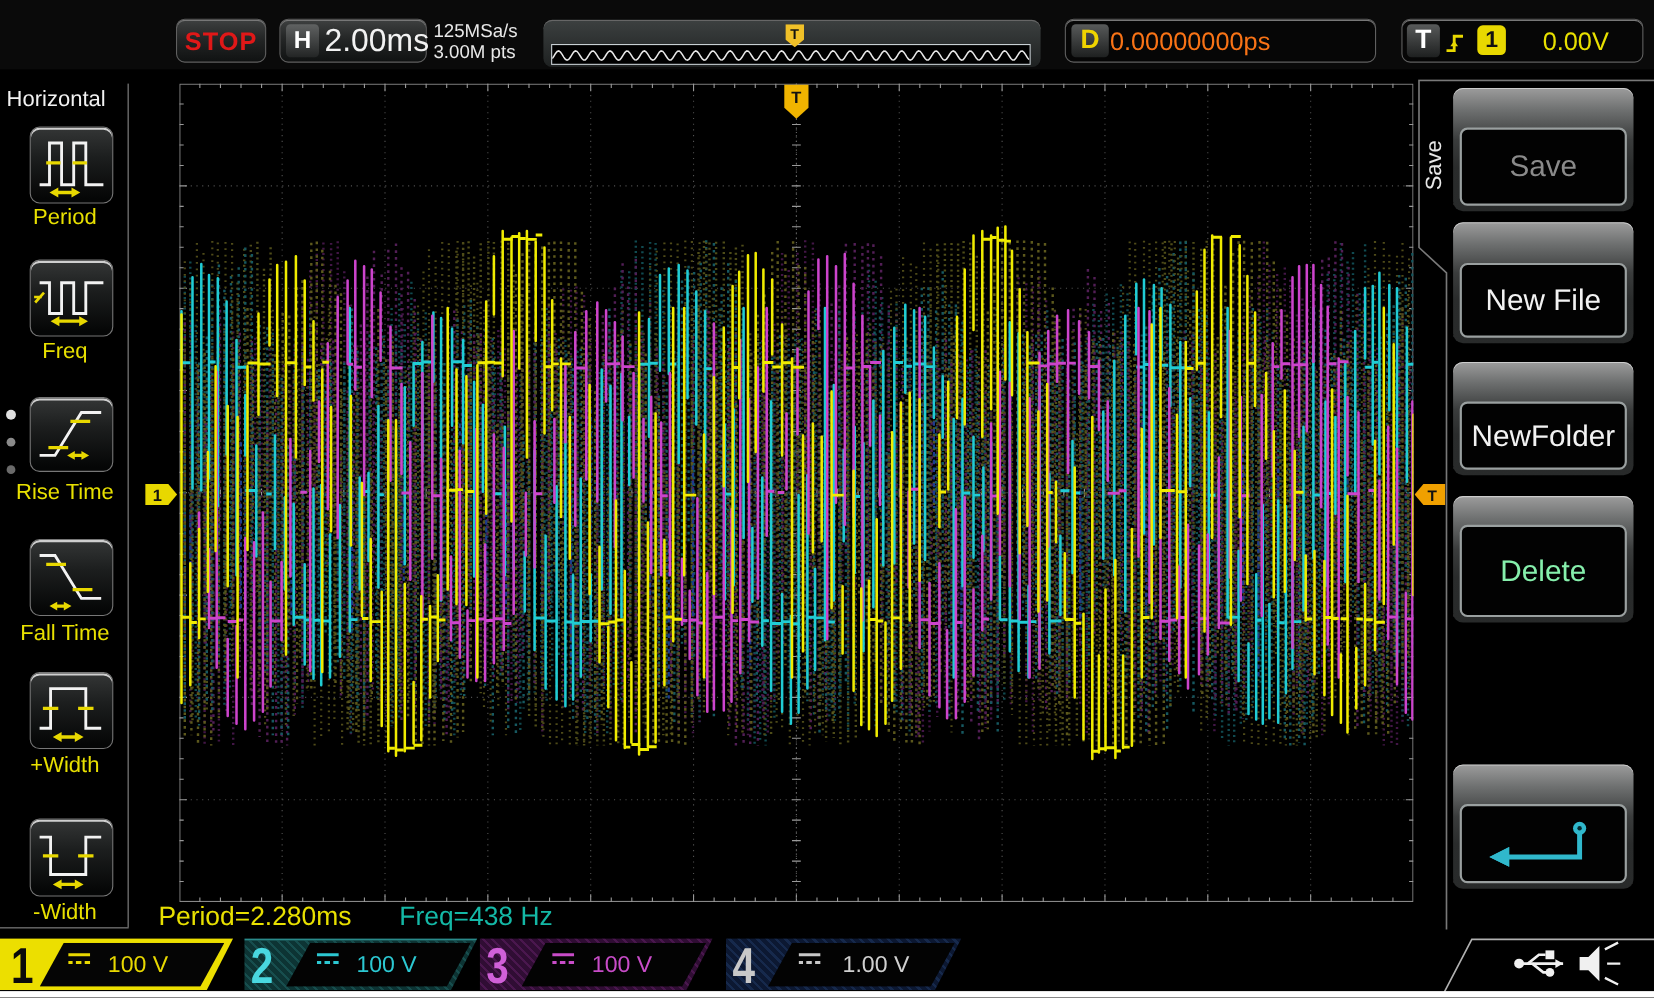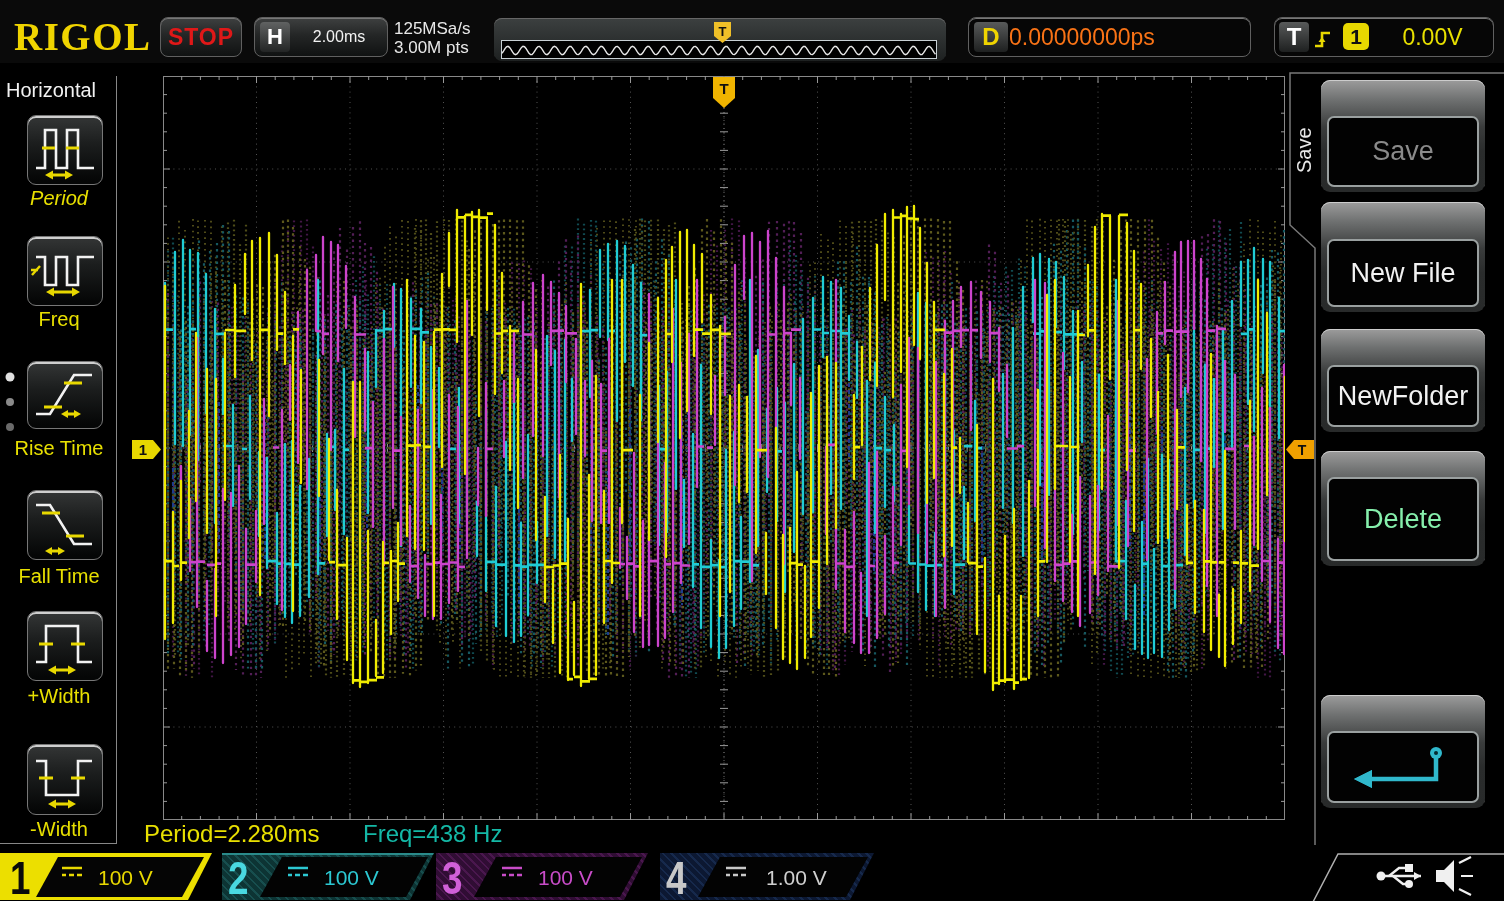--- a/index.html
+++ b/index.html
@@ -18,29 +18,27 @@
       border:1px solid #777; background:linear-gradient(#343636,#1c1e1e 40%,#050606 95%);
       box-shadow:inset 0 2px 0 #cfcfcf; }
   .llab { position:absolute; left:0; width:118px; text-align:center;
       color:#e8e000; font-size:20px; }
   svg { display:block; }
 </style></head>
 <body>
 <div id="page">
 
 <div class="abs" style="left:0;top:0;width:1504px;height:63px;background:#0a0a0a;"></div>
-<div class="abs" style="left:14px;top:14px;color:#f0d400;font-family:'Liberation Serif',serif;
-     font-weight:bold;font-size:39px;letter-spacing:1.5px;">RIGOL</div>
 <div class="tbtn" style="left:160px;top:17px;width:82px;height:40px;text-align:center;
      line-height:38px;color:#e01818;font-weight:bold;font-size:23px;letter-spacing:1px;">STOP</div>
 <div class="tbtn" style="left:254px;top:17px;width:134px;height:40px;">
   <div class="abs" style="left:5px;top:4px;width:30px;height:30px;border-radius:4px;
        background:linear-gradient(#606262,#232525);color:#fff;font-weight:bold;font-size:22px;
        text-align:center;line-height:30px;">H</div>
-  <div class="abs" style="left:40px;top:4px;width:88px;color:#f2f2f2;font-size:16px;
+  <div class="abs" style="left:40px;top:4px;width:88px;color:#f2f2f2;font-size:29px;
        line-height:30px;text-align:center;">2.00ms</div>
 </div>
 <div class="abs" style="left:394px;top:19px;color:#e8e8e8;font-size:17px;line-height:19px;">125MSa/s<br>3.00M pts</div>
 <div class="abs" style="left:494px;top:18px;width:452px;height:43px;border-radius:8px;
      background:linear-gradient(#3c4040,#1e2121);box-shadow:inset 0 1px 0 #666;"></div>
 <div class="abs" style="left:501px;top:40px;width:436px;height:19px;background:#000;
      border:1px solid #c8d0d4;">
   <svg width="434" height="17" viewBox="0 0 434 17">
     <path d="M0.0,12.3 L1.5,10.1 L3.0,7.6 L4.5,5.8 L6.0,5.3 L7.5,6.3 L9.0,8.4 L10.5,10.9 L12.0,12.9 L13.5,13.7 L15.0,13.0 L16.5,11.1 L18.0,8.6 L19.5,6.4 L21.0,5.3 L22.5,5.7 L24.0,7.5 L25.5,9.9 L27.0,12.2 L28.5,13.6 L30.0,13.5 L31.5,11.9 L33.0,9.6 L34.5,7.2 L36.0,5.6 L37.5,5.4 L39.0,6.7 L40.5,8.9 L42.0,11.4 L43.5,13.2 L45.0,13.7 L46.5,12.7 L48.0,10.6 L49.5,8.1 L51.0,6.1 L52.5,5.3 L54.0,6.0 L55.5,7.9 L57.0,10.4 L58.5,12.6 L60.0,13.7 L61.5,13.3 L63.0,11.5 L64.5,9.1 L66.0,6.8 L67.5,5.4 L69.0,5.5 L70.5,7.1 L72.0,9.4 L73.5,11.8 L75.0,13.4 L76.5,13.6 L78.0,12.3 L79.5,10.1 L81.0,7.6 L82.5,5.8 L84.0,5.3 L85.5,6.3 L87.0,8.4 L88.5,10.9 L90.0,12.9 L91.5,13.7 L93.0,13.0 L94.5,11.1 L96.0,8.6 L97.5,6.4 L99.0,5.3 L100.5,5.7 L102.0,7.5 L103.5,9.9 L105.0,12.2 L106.5,13.6 L108.0,13.5 L109.5,11.9 L111.0,9.6 L112.5,7.2 L114.0,5.6 L115.5,5.4 L117.0,6.7 L118.5,8.9 L120.0,11.4 L121.5,13.2 L123.0,13.7 L124.5,12.7 L126.0,10.6 L127.5,8.1 L129.0,6.1 L130.5,5.3 L132.0,6.0 L133.5,7.9 L135.0,10.4 L136.5,12.6 L138.0,13.7 L139.5,13.3 L141.0,11.5 L142.5,9.1 L144.0,6.8 L145.5,5.4 L147.0,5.5 L148.5,7.1 L150.0,9.4 L151.5,11.8 L153.0,13.4 L154.5,13.6 L156.0,12.3 L157.5,10.1 L159.0,7.6 L160.5,5.8 L162.0,5.3 L163.5,6.3 L165.0,8.4 L166.5,10.9 L168.0,12.9 L169.5,13.7 L171.0,13.0 L172.5,11.1 L174.0,8.6 L175.5,6.4 L177.0,5.3 L178.5,5.7 L180.0,7.5 L181.5,9.9 L183.0,12.2 L184.5,13.6 L186.0,13.5 L187.5,11.9 L189.0,9.6 L190.5,7.2 L192.0,5.6 L193.5,5.4 L195.0,6.7 L196.5,8.9 L198.0,11.4 L199.5,13.2 L201.0,13.7 L202.5,12.7 L204.0,10.6 L205.5,8.1 L207.0,6.1 L208.5,5.3 L210.0,6.0 L211.5,7.9 L213.0,10.4 L214.5,12.6 L216.0,13.7 L217.5,13.3 L219.0,11.5 L220.5,9.1 L222.0,6.8 L223.5,5.4 L225.0,5.5 L226.5,7.1 L228.0,9.4 L229.5,11.8 L231.0,13.4 L232.5,13.6 L234.0,12.3 L235.5,10.1 L237.0,7.6 L238.5,5.8 L240.0,5.3 L241.5,6.3 L243.0,8.4 L244.5,10.9 L246.0,12.9 L247.5,13.7 L249.0,13.0 L250.5,11.1 L252.0,8.6 L253.5,6.4 L255.0,5.3 L256.5,5.7 L258.0,7.5 L259.5,9.9 L261.0,12.2 L262.5,13.6 L264.0,13.5 L265.5,11.9 L267.0,9.6 L268.5,7.2 L270.0,5.6 L271.5,5.4 L273.0,6.7 L274.5,8.9 L276.0,11.4 L277.5,13.2 L279.0,13.7 L280.5,12.7 L282.0,10.6 L283.5,8.1 L285.0,6.1 L286.5,5.3 L288.0,6.0 L289.5,7.9 L291.0,10.4 L292.5,12.6 L294.0,13.7 L295.5,13.3 L297.0,11.5 L298.5,9.1 L300.0,6.8 L301.5,5.4 L303.0,5.5 L304.5,7.1 L306.0,9.4 L307.5,11.8 L309.0,13.4 L310.5,13.6 L312.0,12.3 L313.5,10.1 L315.0,7.6 L316.5,5.8 L318.0,5.3 L319.5,6.3 L321.0,8.4 L322.5,10.9 L324.0,12.9 L325.5,13.7 L327.0,13.0 L328.5,11.1 L330.0,8.6 L331.5,6.4 L333.0,5.3 L334.5,5.7 L336.0,7.5 L337.5,9.9 L339.0,12.2 L340.5,13.6 L342.0,13.5 L343.5,11.9 L345.0,9.6 L346.5,7.2 L348.0,5.6 L349.5,5.4 L351.0,6.7 L352.5,8.9 L354.0,11.4 L355.5,13.2 L357.0,13.7 L358.5,12.7 L360.0,10.6 L361.5,8.1 L363.0,6.1 L364.5,5.3 L366.0,6.0 L367.5,7.9 L369.0,10.4 L370.5,12.6 L372.0,13.7 L373.5,13.3 L375.0,11.5 L376.5,9.1 L378.0,6.8 L379.5,5.4 L381.0,5.5 L382.5,7.1 L384.0,9.4 L385.5,11.8 L387.0,13.4 L388.5,13.6 L390.0,12.3 L391.5,10.1 L393.0,7.6 L394.5,5.8 L396.0,5.3 L397.5,6.3 L399.0,8.4 L400.5,10.9 L402.0,12.9 L403.5,13.7 L405.0,13.0 L406.5,11.1 L408.0,8.6 L409.5,6.4 L411.0,5.3 L412.5,5.7 L414.0,7.5 L415.5,9.9 L417.0,12.2 L418.5,13.6 L420.0,13.5 L421.5,11.9 L423.0,9.6 L424.5,7.2 L426.0,5.6 L427.5,5.4 L429.0,6.7 L430.5,8.9 L432.0,11.4 L433.5,13.2" stroke="#e8e8e8" stroke-width="1.4" fill="none"></path>
   </svg>
@@ -76,21 +74,21 @@
 <div class="abs" style="left:0px;top:843px;width:117px;height:1px;background:#888;"></div>
 
 <div class="lbtn" style="top:115px;height:70px;">
  <svg width="74" height="68" viewBox="0 0 74 68">
   <path d="M8,52 H17 V14 H28 V52 H39 V14 H50 V52 H66" stroke="#f2f2f2" stroke-width="2.6" fill="none"></path>
   <path d="M14,32 H27 M38,32 H51" stroke="#e8d800" stroke-width="3"></path>
   <path d="M23,59 H39" stroke="#e8d800" stroke-width="3"></path>
   <path d="M17,59 l8,-4.5 v9 z M45,59 l-8,-4.5 v9 z" fill="#e8d800"></path>
  </svg>
 </div>
-<div class="llab" style="top:187px;font-style:italic;">Period</div>
+<div class="llab" style="top:187px;">Period</div>
 
 <div class="lbtn" style="top:236px;height:70px;">
  <svg width="74" height="68" viewBox="0 0 74 68">
   <path d="M8,20 H17 V48 H28 V20 H39 V48 H50 V20 H66" stroke="#f2f2f2" stroke-width="2.6" fill="none"></path>
   <path d="M4,38 l8,-9 M3,33 h7" stroke="#e8d800" stroke-width="2.4"></path>
   <path d="M24,55 H46" stroke="#e8d800" stroke-width="3"></path>
   <path d="M18,55 l8,-4.5 v9 z M52,55 l-8,-4.5 v9 z" fill="#e8d800"></path>
  </svg>
 </div>
 <div class="llab" style="top:308px;">Freq</div>

